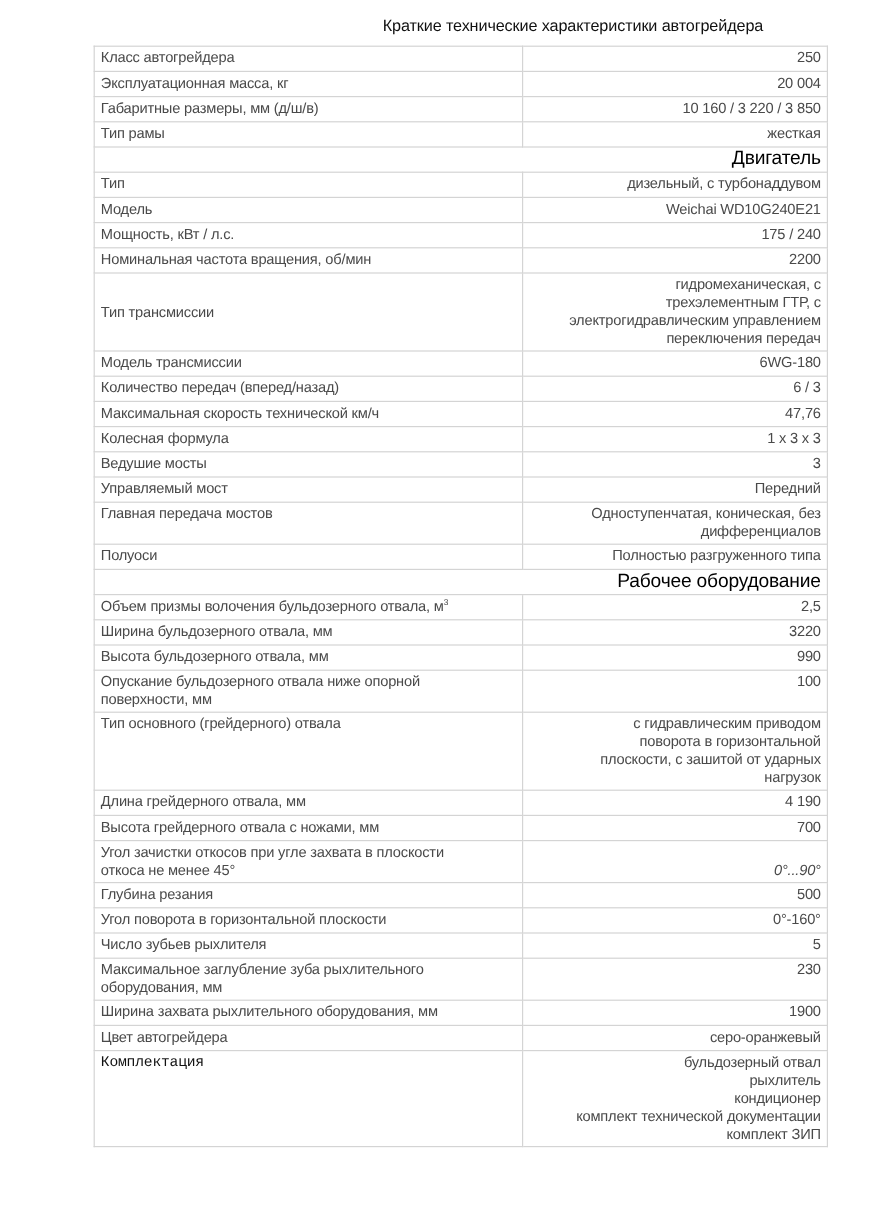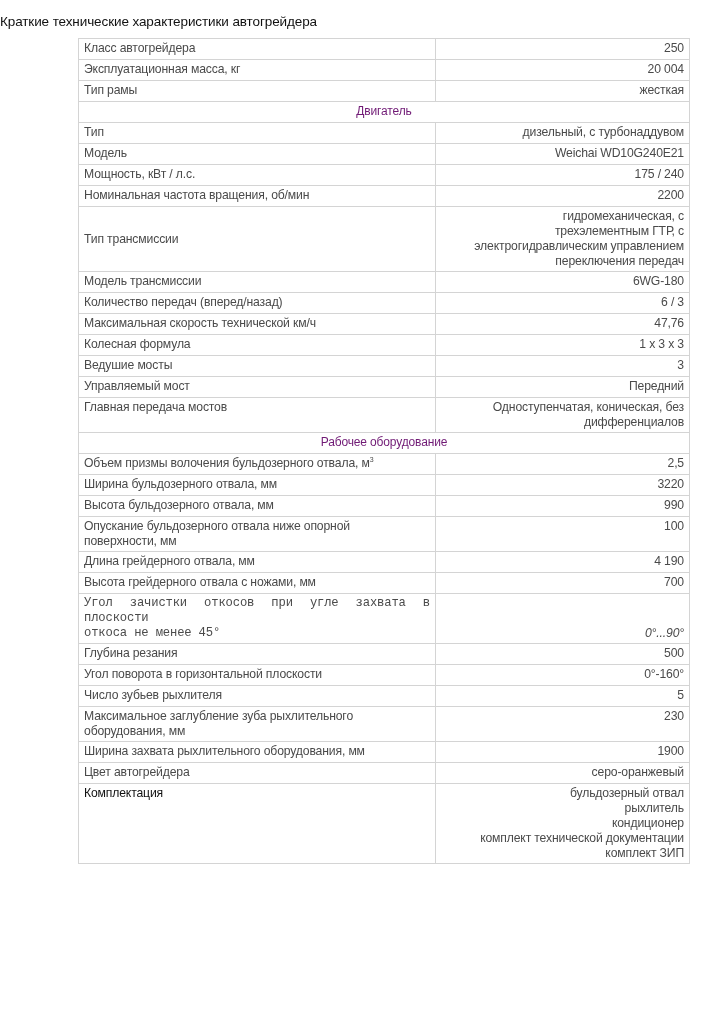--- a/index.html
+++ b/index.html
@@ -1,43 +1,43 @@
 <!DOCTYPE html>
 <html><head>
 <meta charset="utf-8">
 <style>
   html, body { margin: 0; padding: 0; background: #ffffff; }
   body {
     width: 724px; height: 1024px; position: relative; overflow: hidden;
     font-family: "Liberation Sans", sans-serif; color: #3a3a3a;
   }
   .doc-title {
-    position: absolute; left: 0; top: 14px; width: 620px; text-align: left;
+    position: absolute; left: 16px; top: 14px; width: 620px; text-align: right;
     font-size: 13.5px; color: #111; letter-spacing: -0.1px;
   }
   table.specs {
     position: absolute; left: 78px; top: 38px; width: 611px;
     border-collapse: collapse; table-layout: fixed;
     font-size: 12.2px; line-height: 15px;
   }
   table.specs col.c1 { width: 357px; }
   table.specs col.c2 { width: 254px; }
   table.specs td {
     border: 1px solid #d4d4d4; padding: 2px 5px 2px 5px;
     vertical-align: top; color: #4a4a4a; height: 16px;
     letter-spacing: -0.15px;
   }
   table.specs td.val { text-align: right; }
   table.specs td.mid { vertical-align: middle; }
   table.specs td.bot { vertical-align: bottom; font-style: italic; }
   table.specs tr.section td {
-    text-align: center; color: #701a75; font-size: 12px;
-  }
-  table.specs td.strong { color: #111; }
-  table.specs td.just { text-align: justify; font-family: Liberation Mono, monospace; }
+    text-align: right; color: #000000; font-size: 16px;
+  }
+  table.specs td.strong { color: #111; font-family: Liberation Mono, monospace; }
+  table.specs td.just { text-align: justify; }
   sup { font-size: 7px; line-height: 0; }
   .line { display: block; }
 </style>
 </head>
 <body>
 
 <div class="doc-title">Краткие технические характеристики автогрейдера</div>
 
 <table class="specs">
   <colgroup>
@@ -47,20 +47,24 @@
   <tbody>
     <tr>
       <td>Класс автогрейдера</td>
       <td class="val">250</td>
     </tr>
     <tr>
       <td>Эксплуатационная масса, кг</td>
       <td class="val">20 004</td>
     </tr>
     <tr>
+      <td>Габаритные размеры, мм (д/ш/в)</td>
+      <td class="val">10 160 / 3 220 / 3 850</td>
+    </tr>
+    <tr>
       <td>Тип рамы</td>
       <td class="val">жесткая</td>
     </tr>
 
     <tr class="section">
       <td colspan="2">Двигатель</td>
     </tr>
     <tr>
       <td>Тип</td>
       <td class="val">дизельный, с турбонаддувом</td>
@@ -111,20 +115,24 @@
       <td>Управляемый мост</td>
       <td class="val">Передний</td>
     </tr>
     <tr>
       <td>Главная передача мостов</td>
       <td class="val">
         <span class="line">Одноступенчатая, коническая, без</span>
         <span class="line">дифференциалов</span>
       </td>
     </tr>
+    <tr>
+      <td>Полуоси</td>
+      <td class="val">Полностью разгруженного типа</td>
+    </tr>
 
     <tr class="section">
       <td colspan="2">Рабочее оборудование</td>
     </tr>
     <tr>
       <td><span>Объем призмы волочения бульдозерного отвала, м</span><sup>3</sup></td>
       <td class="val">2,5</td>
     </tr>
     <tr>
       <td>Ширина бульдозерного отвала, мм</td>
@@ -133,20 +141,29 @@
     <tr>
       <td>Высота бульдозерного отвала, мм</td>
       <td class="val">990</td>
     </tr>
     <tr>
       <td>
         <span class="line">Опускание бульдозерного отвала ниже опорной</span>
         <span class="line">поверхности, мм</span>
       </td>
       <td class="val">100</td>
+    </tr>
+    <tr>
+      <td>Тип основного (грейдерного) отвала</td>
+      <td class="val">
+        <span class="line">с гидравлическим приводом</span>
+        <span class="line">поворота в горизонтальной</span>
+        <span class="line">плоскости, с зашитой от ударных</span>
+        <span class="line">нагрузок</span>
+      </td>
     </tr>
     <tr>
       <td>Длина грейдерного отвала, мм</td>
       <td class="val">4 190</td>
     </tr>
     <tr>
       <td>Высота грейдерного отвала с ножами, мм</td>
       <td class="val">700</td>
     </tr>
     <tr>

